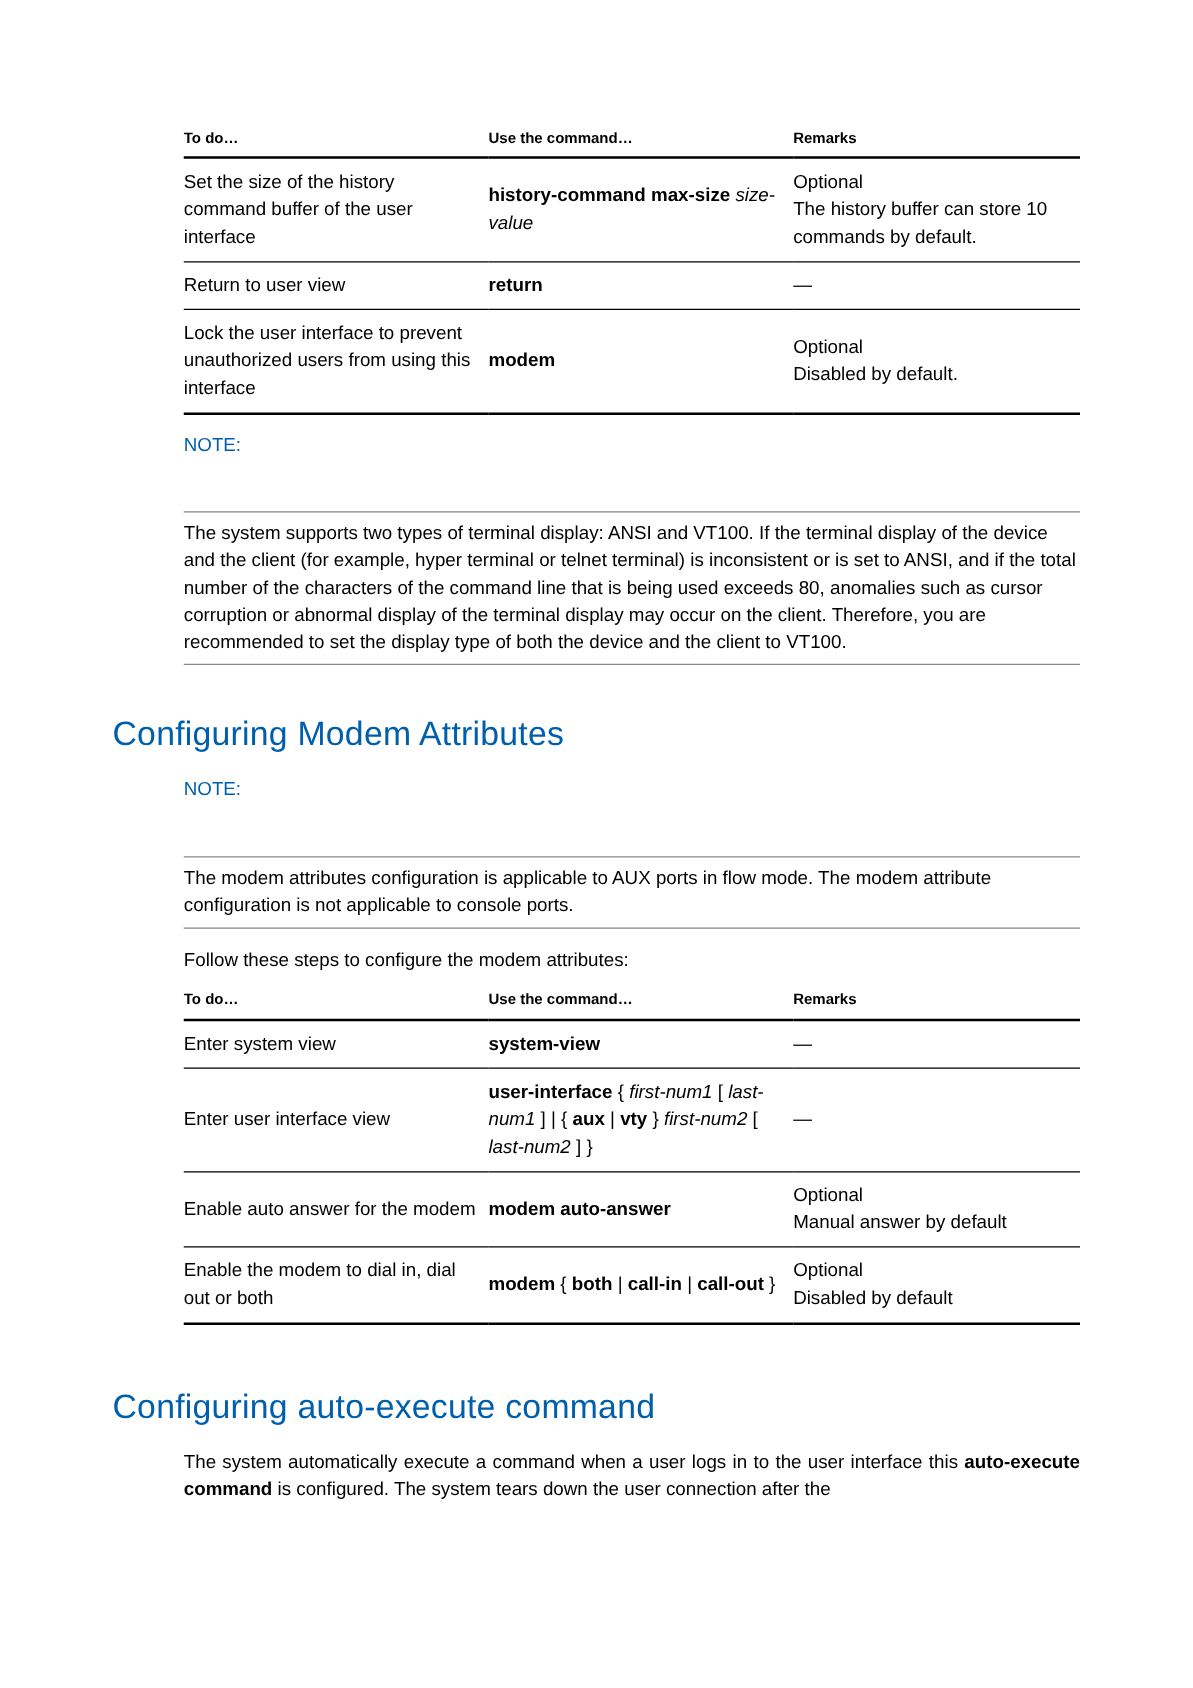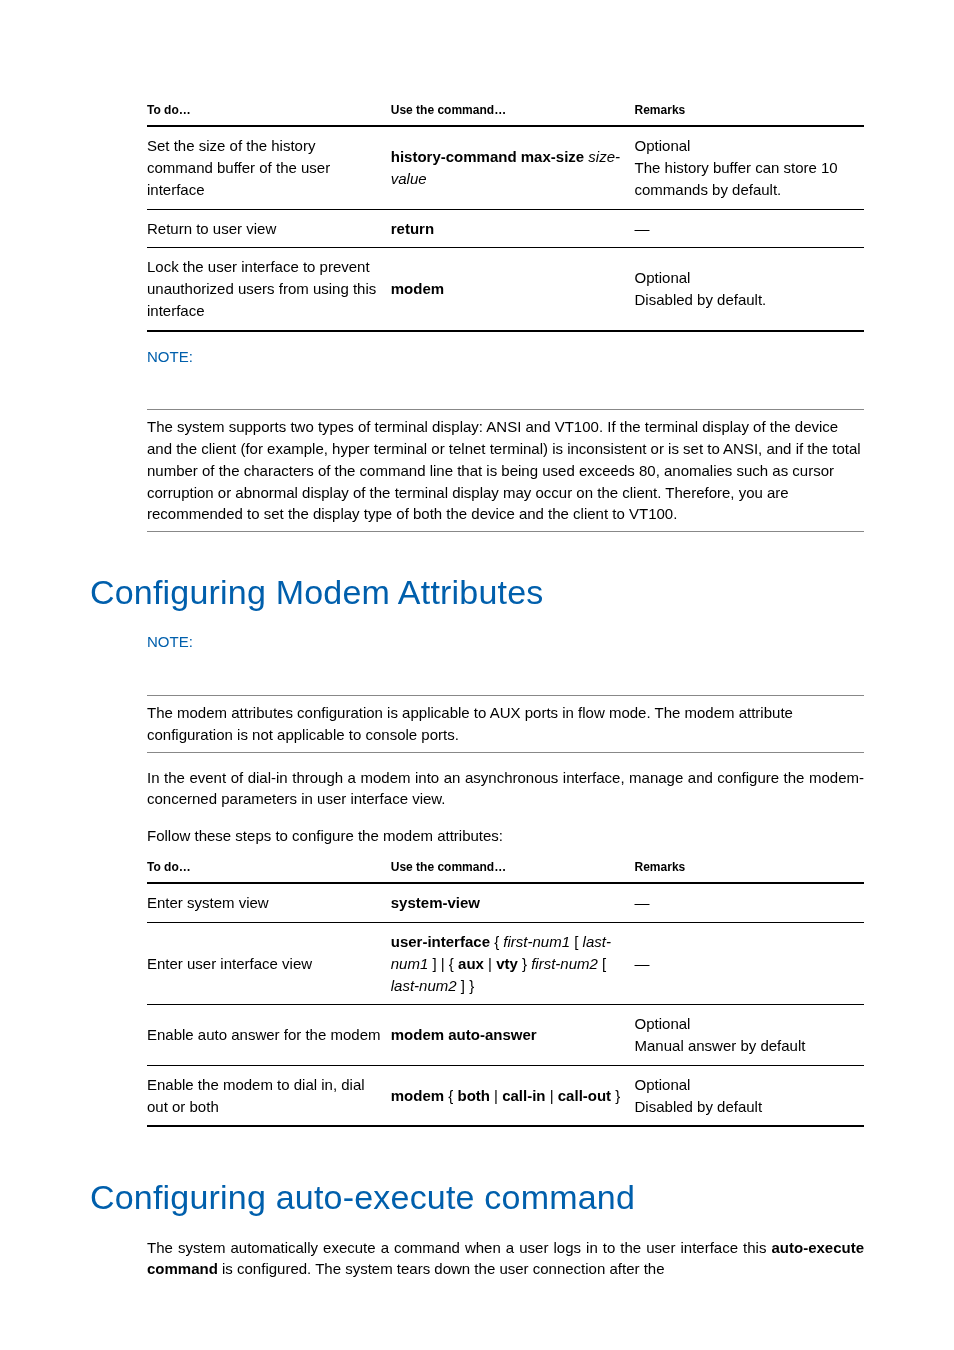--- a/index.html
+++ b/index.html
@@ -47,21 +47,21 @@
   }
   .note-box {
     border-top: 1px solid #888;
     border-bottom: 1px solid #888;
     padding: 6px 0;
     margin-top: 42px;
   }
   h1 {
     color: #005FAC;
     font-weight: 300;
-    font-size: 34px;
+    font-size: 27px;
     margin: 36px 0 4px 0;
     letter-spacing: 0.2px;
   }
   .body-para {
     text-align: justify;
     margin: 14px 0;
   }
   .bold { font-weight: bold; }
   .italic { font-style: italic; }
   .col1 { width: 34%; }
@@ -115,21 +115,20 @@
 </div>
 
 <h1>Configuring Modem Attributes</h1>
 
 <div class="indent">
 <div class="note-label">NOTE:</div>
 <div class="note-box">
   <span>The modem attributes configuration is applicable to AUX ports in flow mode. The modem attribute configuration is not applicable to console ports.</span>
 </div>
 
-<p class="body-para">In the event of dial-in through a modem into an asynchronous interface, manage and configure the modem-concerned parameters in user interface view.</p>
 <p style="margin-bottom:4px;">Follow these steps to configure the modem attributes:</p>
 
 <table>
   <thead>
     <tr>
       <th class="col1">To do…</th>
       <th class="col2">Use the command…</th>
       <th class="col3">Remarks</th>
     </tr>
   </thead>

